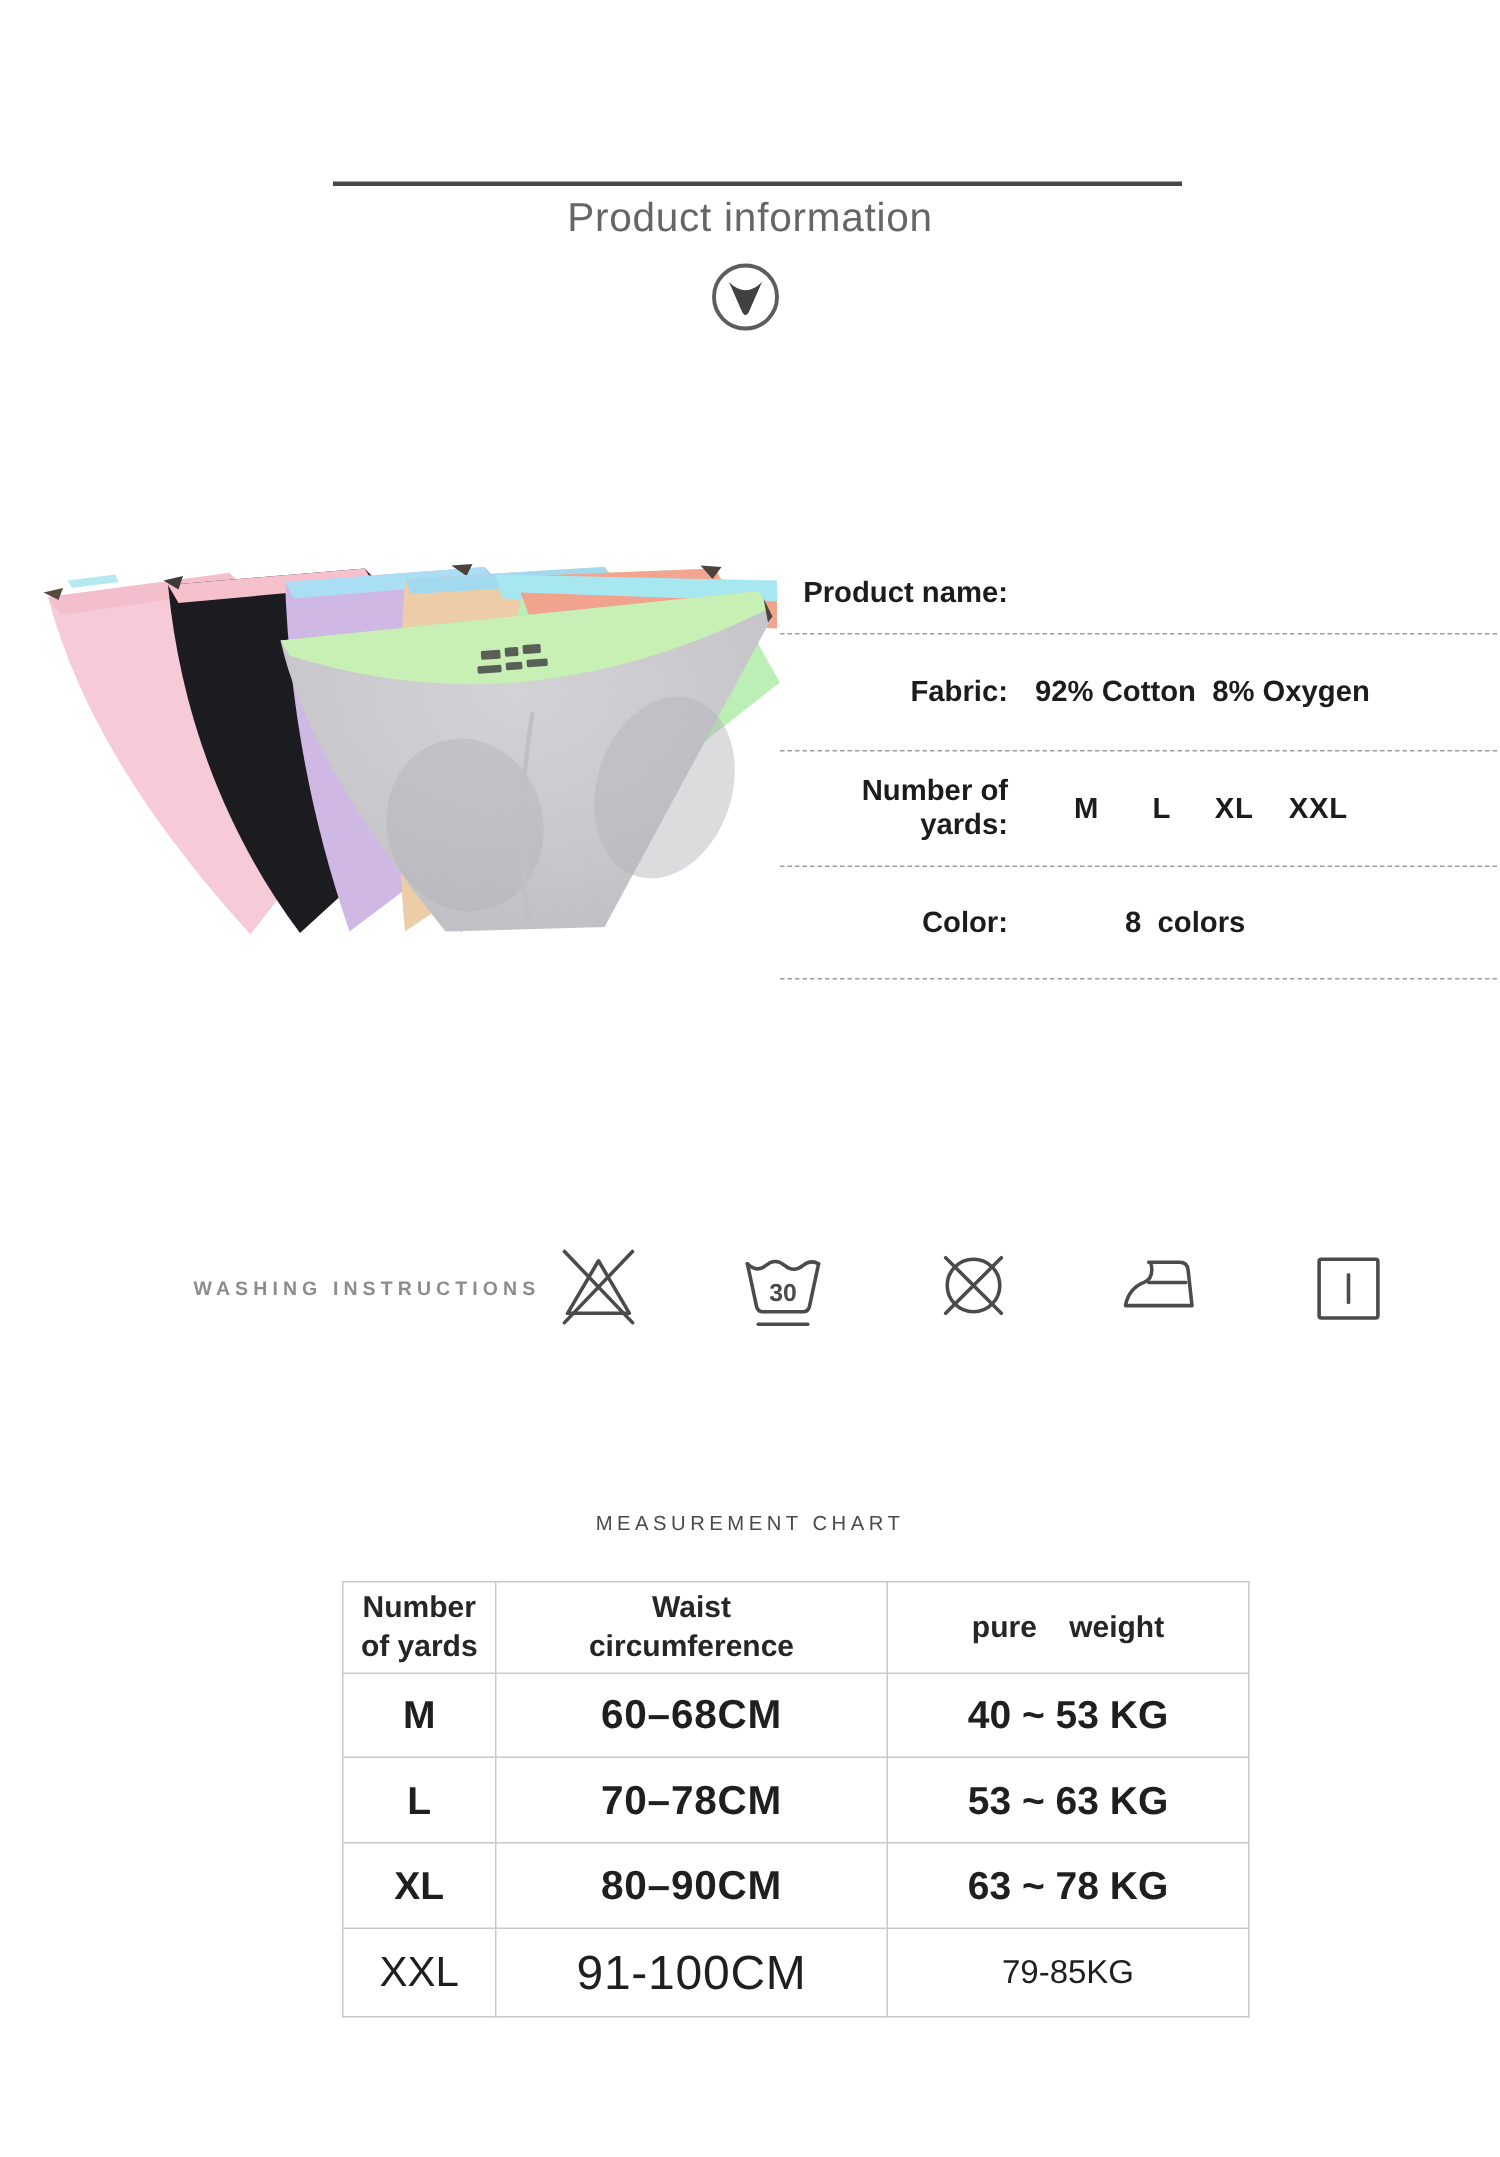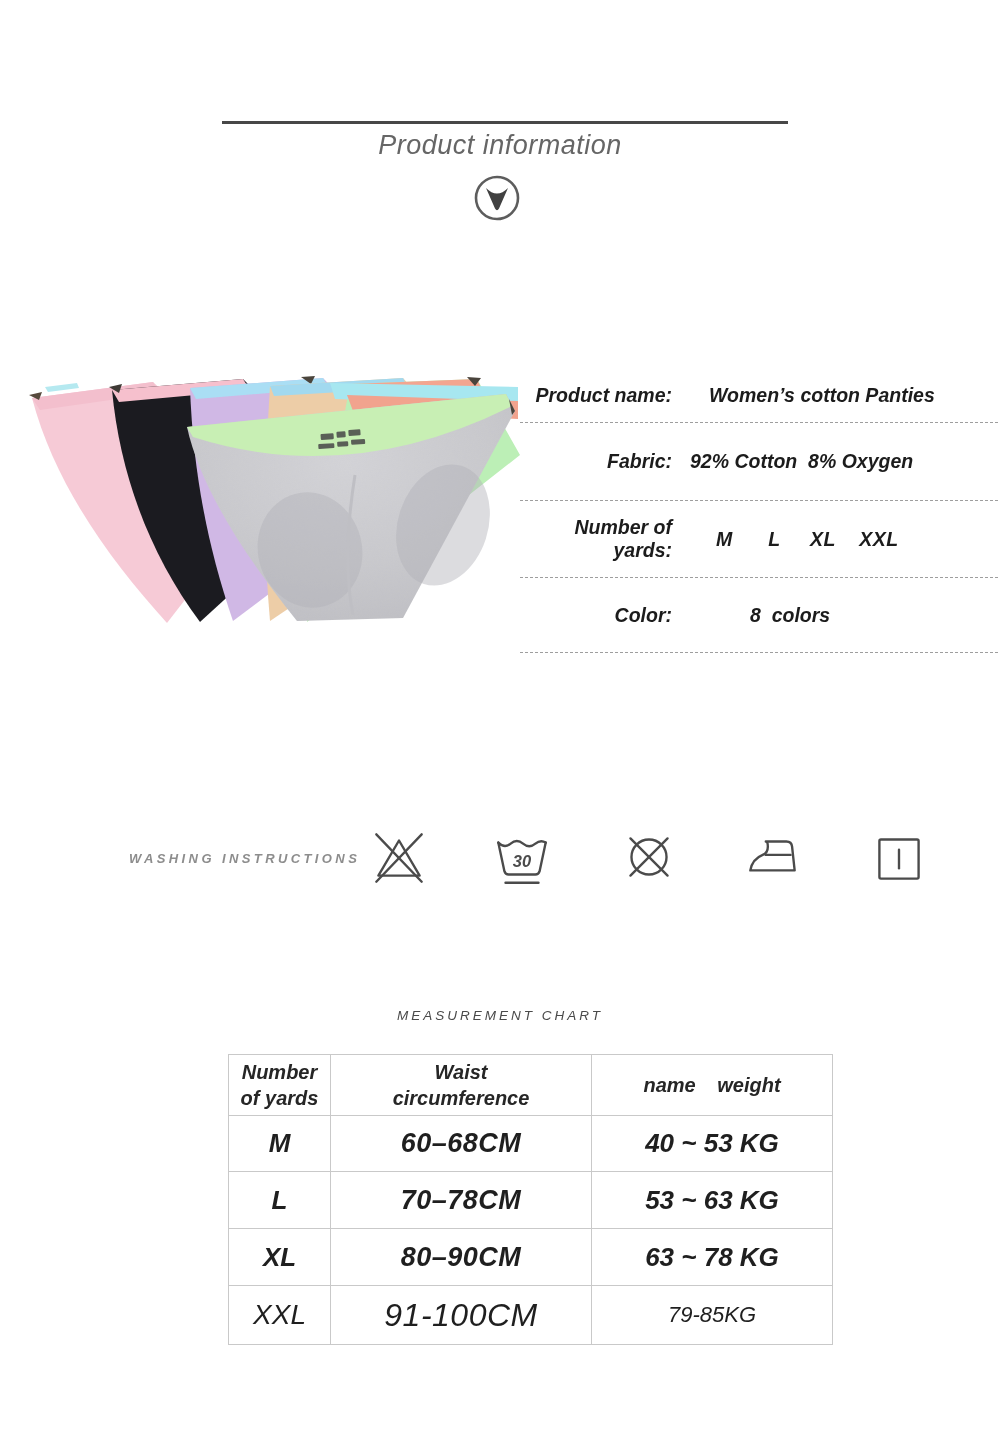--- a/index.html
+++ b/index.html
@@ -1,20 +1,20 @@
 <!DOCTYPE html>
 <html><head>
 <meta charset="utf-8">
 <style>
   * { margin:0; padding:0; box-sizing:border-box; }
   html,body { background:#ffffff; }
   .canvas {
     position:relative; width:1000px; height:1438px; margin:0 auto;
     background:#ffffff; overflow:hidden;
-    font-family:"Liberation Sans", sans-serif; color:#1d1d1d;font-style:italic;
+    font-family:"Liberation Sans", sans-serif; color:#1d1d1d;
   }
 
   
   .top-rule { position:absolute; left:222px; top:121px; width:566px; height:3px; background:#474747; }
   .page-title {
     position:absolute; left:0; top:130px; width:1000px; text-align:center;
     font-size:27px; color:#666666; letter-spacing:.5px;
   }
   .scroll-icon { position:absolute; left:473px; top:174px; width:48px; height:48px; }
 
@@ -142,21 +142,20 @@
         <rect x="303" y="68" width="16" height="5" rx="1"></rect>
         <rect x="322" y="67" width="11" height="5" rx="1"></rect>
         <rect x="336" y="66" width="14" height="5" rx="1"></rect>
       </g>
     </svg>
   </div>
 
   <div class="spec-list">
     <div class="spec-row h55">
       <span class="spec-label">Product name:</span>
-      <span class="spec-value">Women’s cotton Panties</span>
     </div>
     <div class="spec-row h78">
       <span class="spec-label">Fabric:</span>
       <span class="spec-value">92% Cotton  8% Oxygen</span>
     </div>
     <div class="spec-row h77">
       <span class="spec-label">Number of yards:</span>
       <span class="spec-value sizes">M      L     XL    XXL</span>
     </div>
     <div class="spec-row h75">
@@ -209,21 +208,21 @@
         <col class="c1">
         <col class="c2">
         <col class="c3">
       </colgroup>
     <tbody>
         <tr class="hdr">
       <th>Number
 of yards</th>
       <th>Waist
 circumference</th>
-      <th class="bw">name weight</th>
+      <th class="bw">pure weight</th>
     </tr>
     <tr class="r1">
       <td class="sz">M</td>
       <td class="cm">60–68CM</td>
       <td class="kg">40 ~ 53 KG</td>
     </tr>
     <tr class="r2">
       <td class="sz">L</td>
       <td class="cm">70–78CM</td>
       <td class="kg">53 ~ 63 KG</td>

